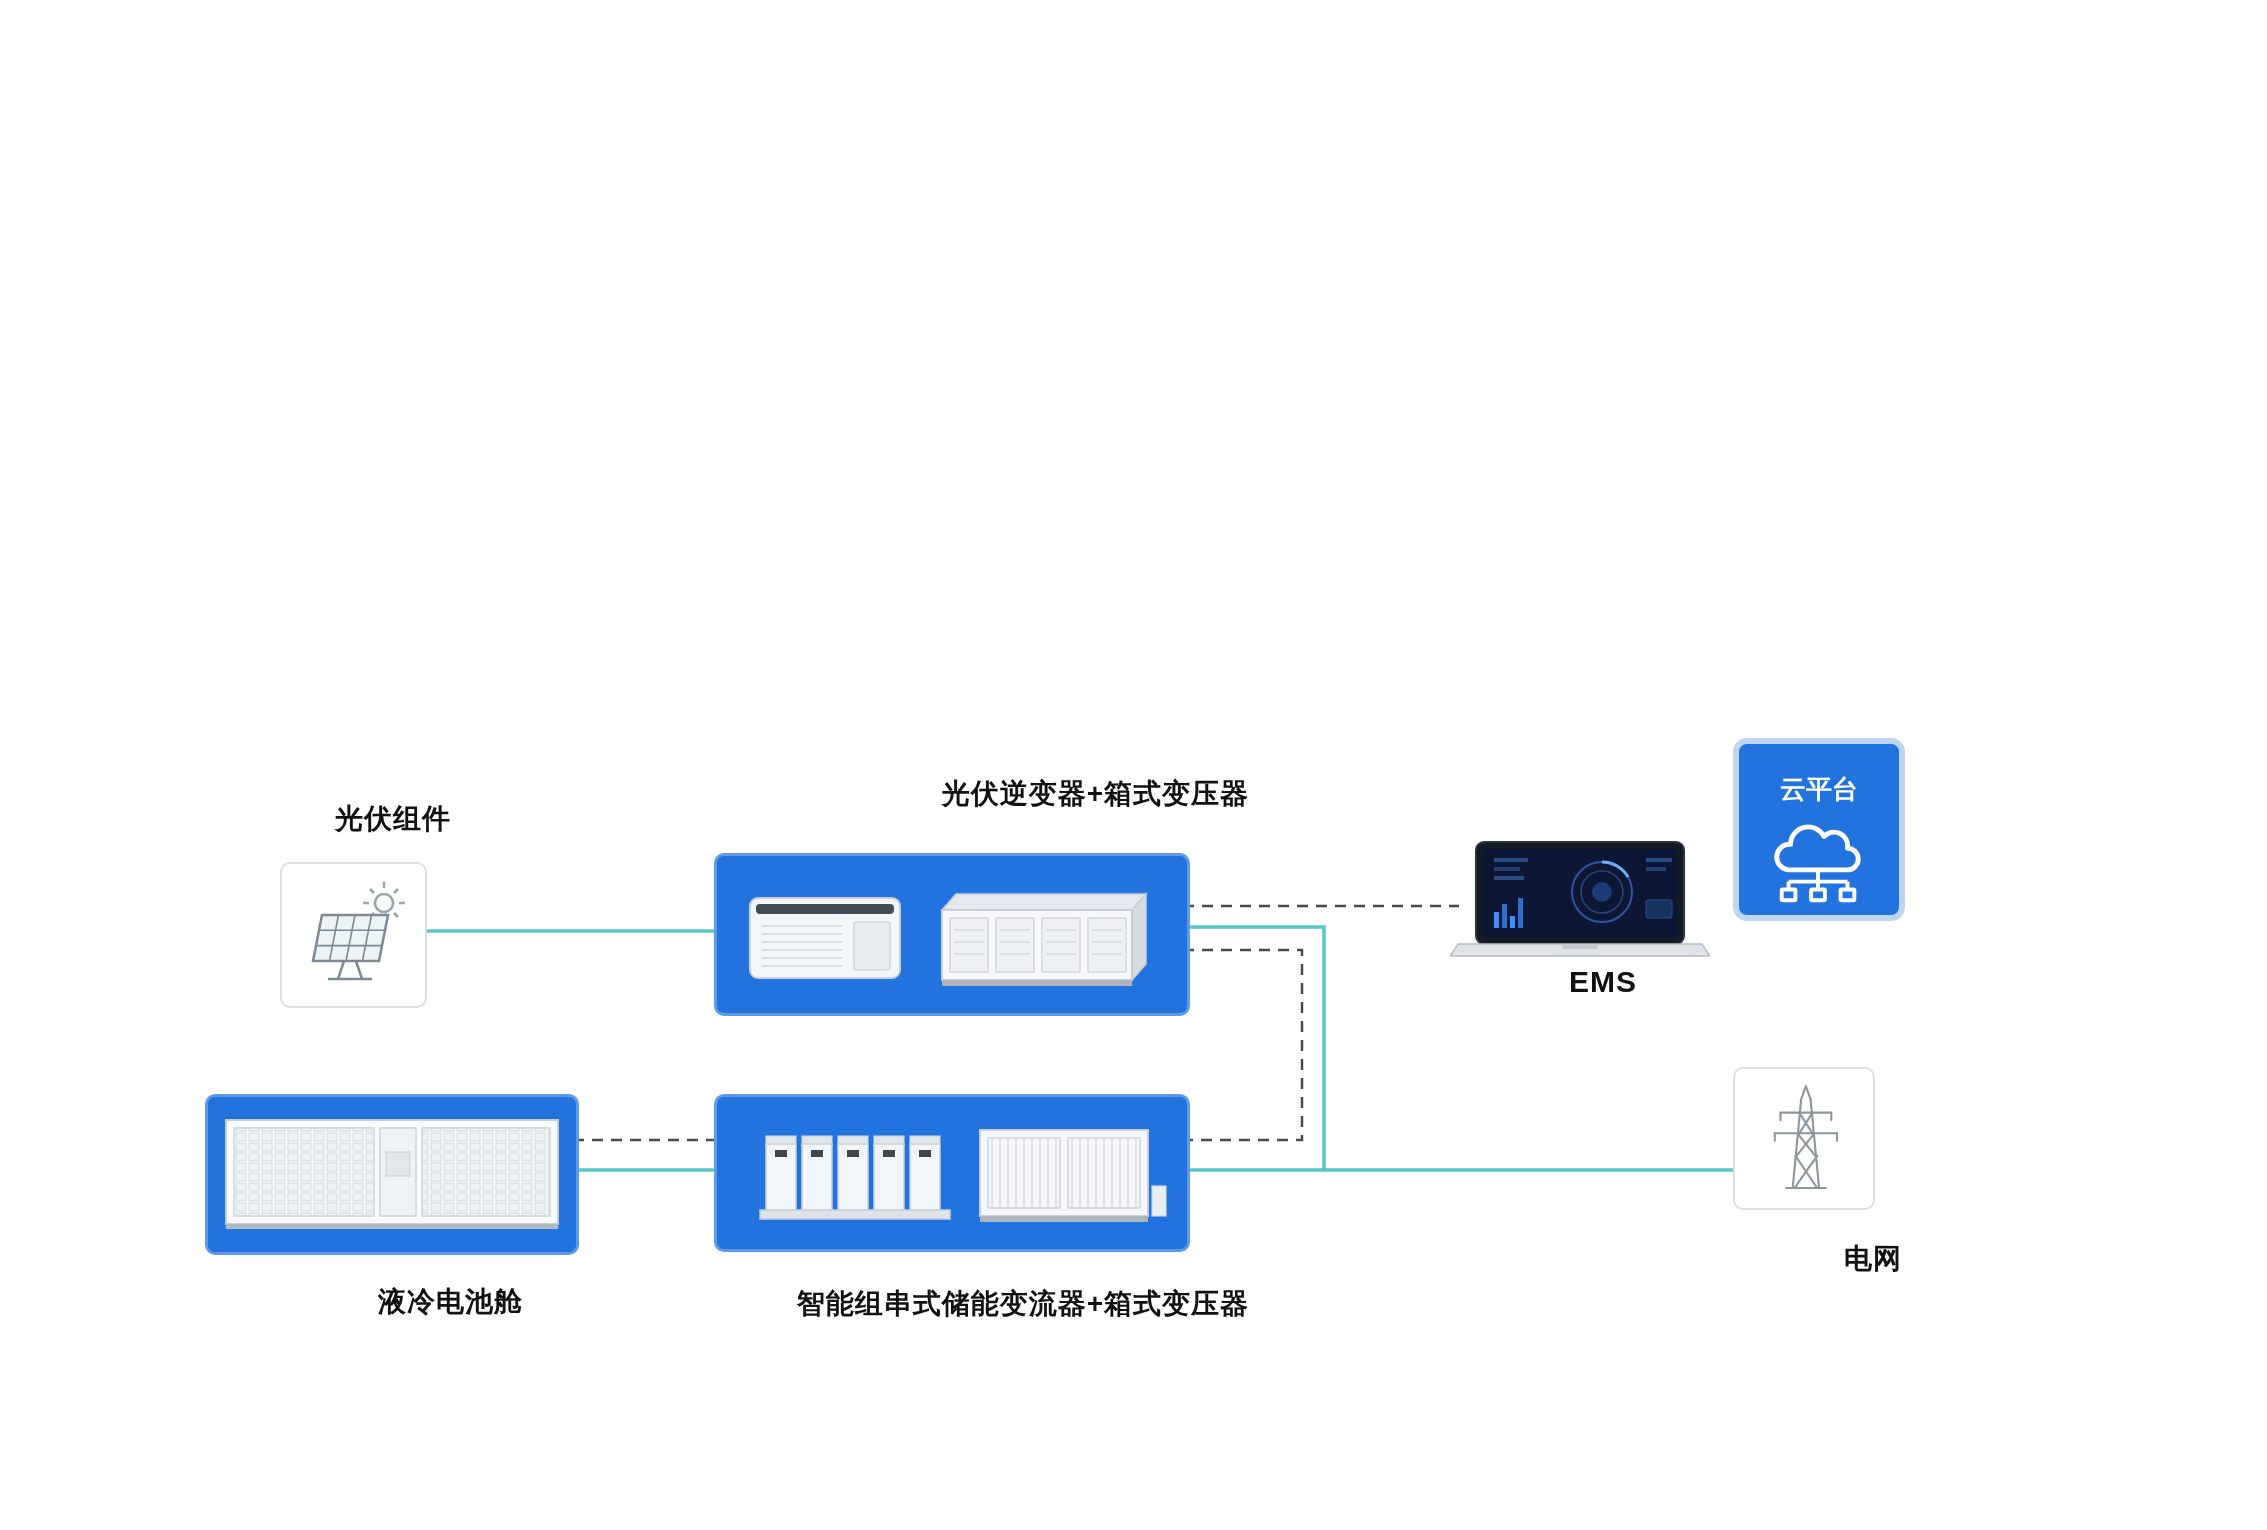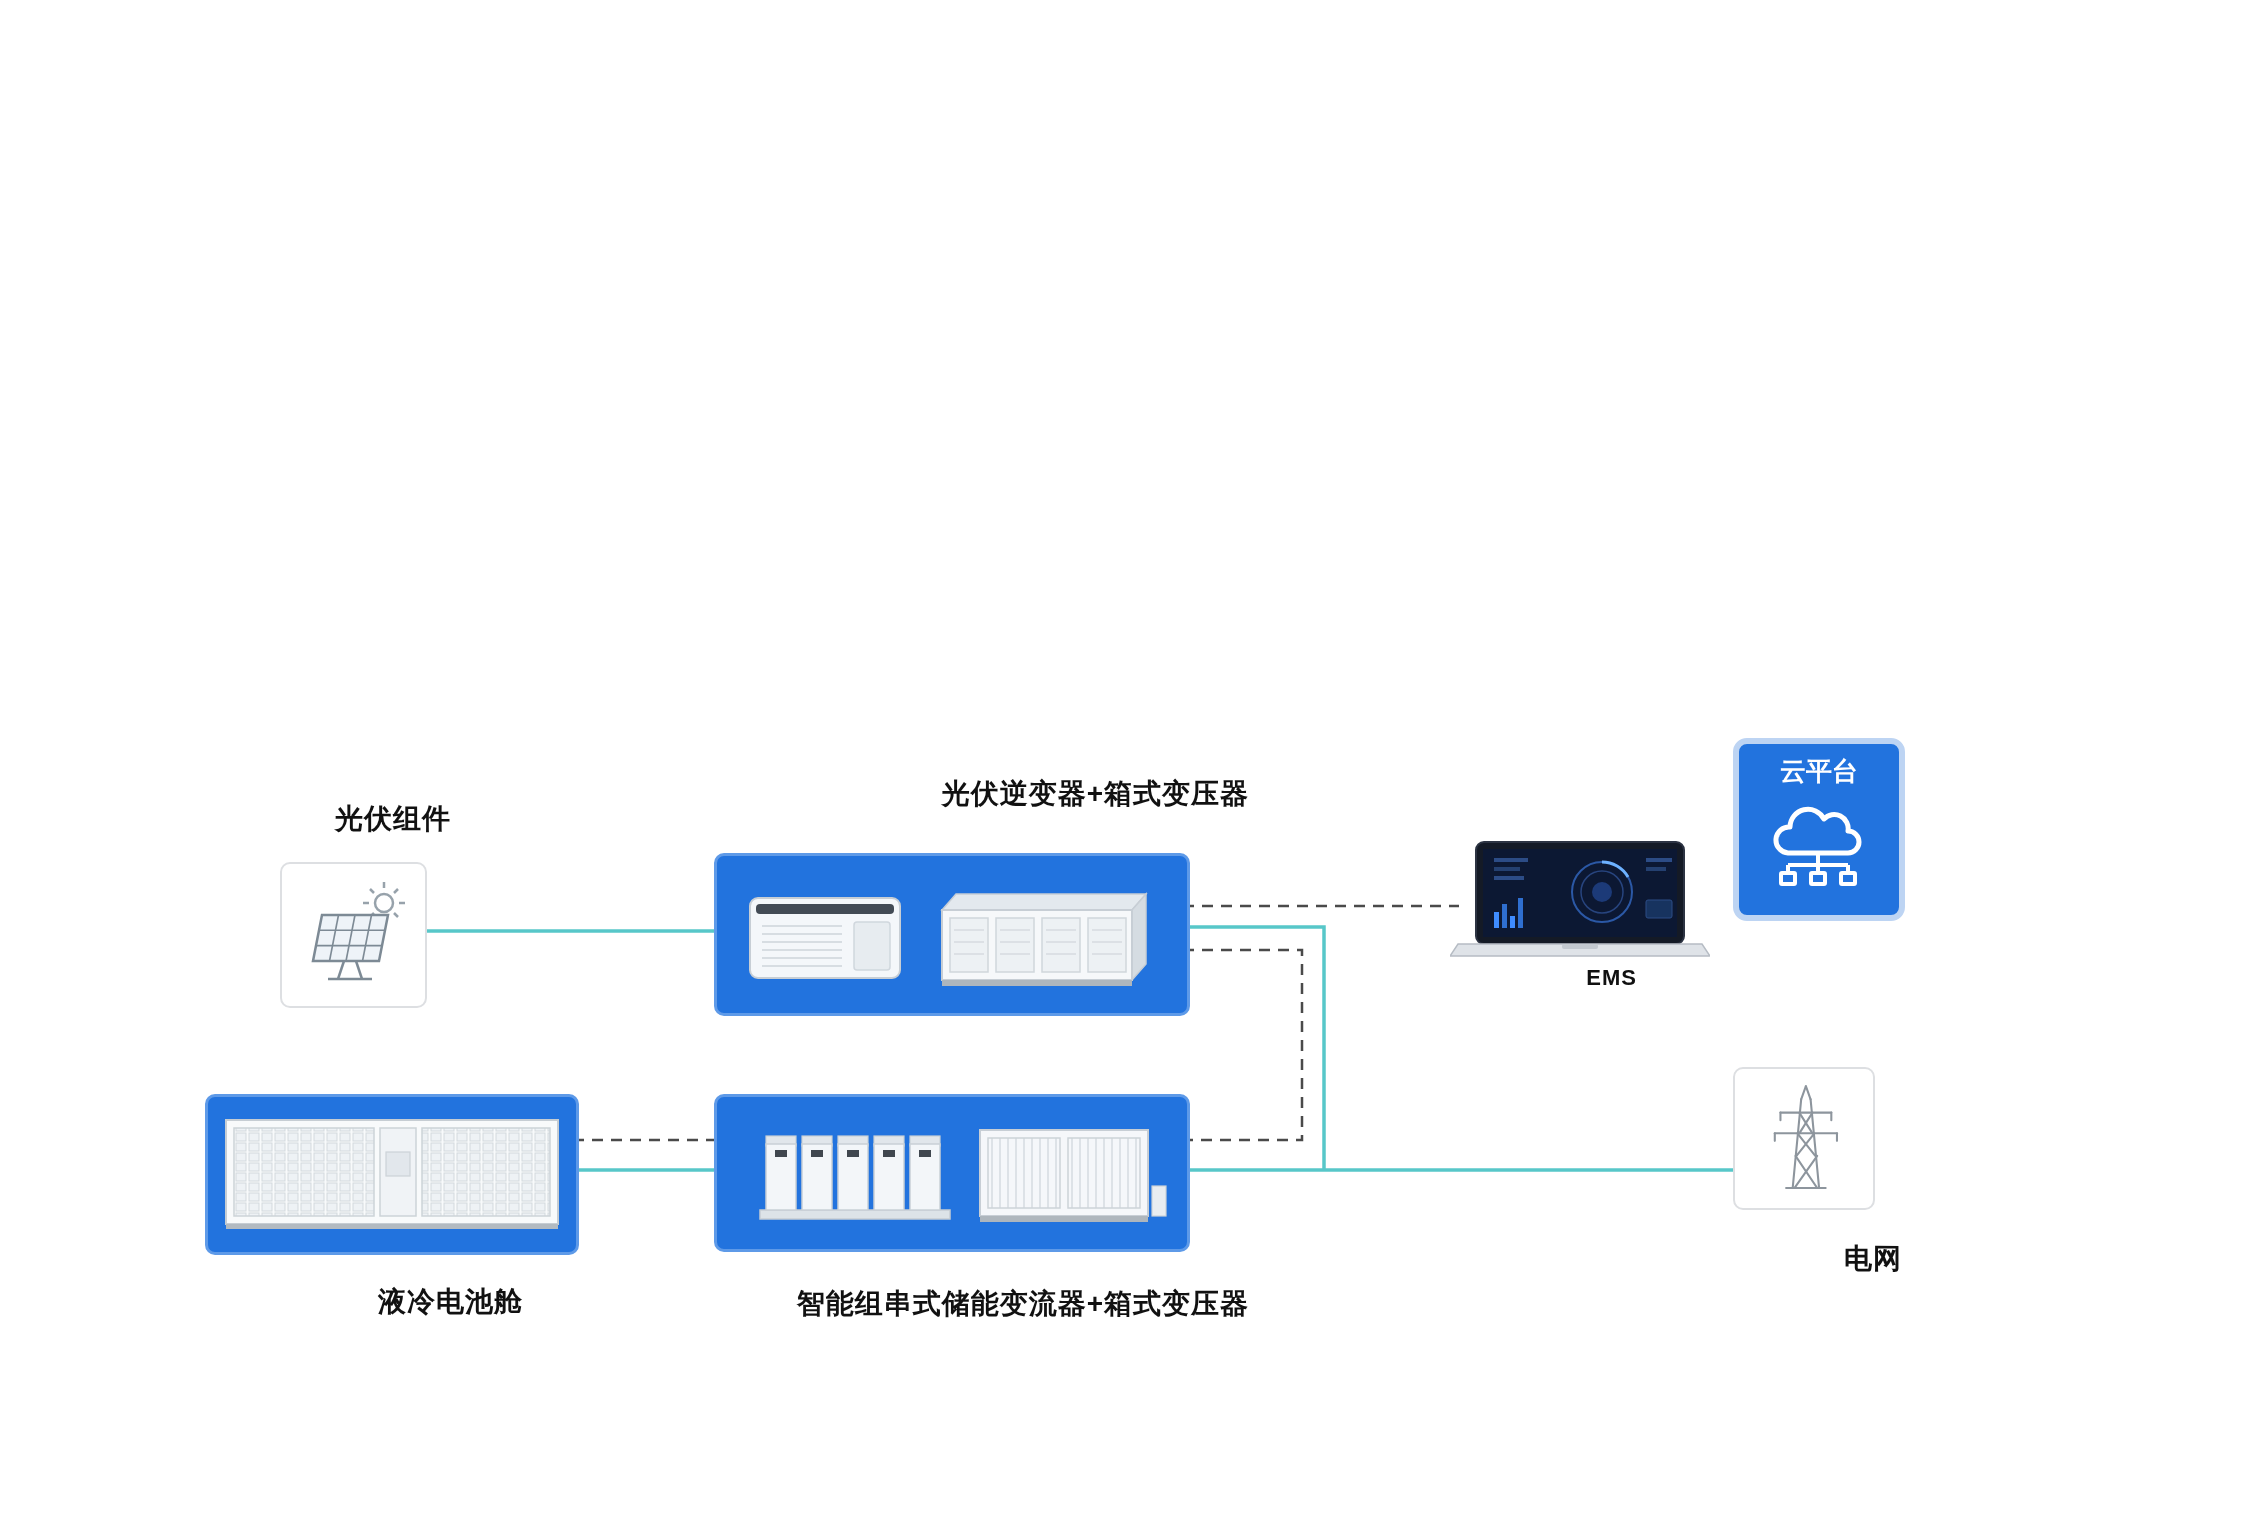--- a/index.html
+++ b/index.html
@@ -1,21 +1,21 @@
 <!DOCTYPE html>
 <html style="--canvas-bg: #ffffff; --box-blue: #2273de; --box-blue-border: #5e9ae8; --cloud-ring: #bdd4f3; --teal-line: #57c7c9; --dash-line: #4a4a4a; --label: #111111;"><head>
 <meta charset="utf-8">
 <style>
   html,body{margin:0;padding:0;}
   body{font-family:"Liberation Sans",sans-serif;background:#ffffff;}
   #canvas{position:relative;width:2267px;height:1530px;background:var(--canvas-bg,#ffffff);overflow:hidden;}
   .label{position:absolute;text-align:right;font-weight:700;font-size:28px;color:var(--label,#111);letter-spacing:1px;}
   .whitebox{position:absolute;background:#fff;border:2px solid #dddfe2;border-radius:10px;display:flex;align-items:center;justify-content:center;}
   .bluebox{position:absolute;background:var(--box-blue,#2273de);border:3px solid var(--box-blue-border,#5e9ae8);border-radius:10px;display:flex;align-items:center;justify-content:center;}
-  #cloud-box{position:absolute;left:1733px;top:738px;width:172px;height:183px;background:var(--box-blue,#2273de);border:6px solid var(--cloud-ring,#bdd4f3);border-radius:14px;display:flex;flex-direction:column;align-items:center;padding-top:10px;box-sizing:border-box;}
+  #cloud-box{position:absolute;left:1733px;top:738px;width:172px;height:183px;background:var(--box-blue,#2273de);border:6px solid var(--cloud-ring,#bdd4f3);border-radius:14px;display:flex;flex-direction:column;align-items:center;padding-top:28px;box-sizing:border-box;}
   #cloud-box .cloud-title{font-size:26px;font-weight:700;color:#ffffff;}
   #ems-laptop{position:absolute;left:1450px;top:840px;width:260px;height:122px;}
   svg.lines{position:absolute;left:0;top:0;width:2267px;height:1530px;pointer-events:none;}
   .teal{stroke:var(--teal-line,#57c7c9);stroke-width:3.5;fill:none;}
   .dash{stroke:var(--dash-line,#4a4a4a);stroke-width:2.5;fill:none;stroke-dasharray:11 8;}
 </style>
 </head>
 <body>
 
 <div id="canvas">
@@ -120,21 +120,21 @@
       <rect x="52" y="64" width="5" height="24" fill="#2f6fd0"></rect>
       <rect x="60" y="76" width="5" height="12" fill="#3f8cff"></rect>
       <rect x="68" y="58" width="5" height="30" fill="#2f6fd0"></rect>
       <rect x="196" y="18" width="26" height="4" fill="#2c4c86"></rect>
       <rect x="196" y="27" width="20" height="4" fill="#244070"></rect>
       <rect x="196" y="60" width="26" height="18" rx="2" fill="#17335f" stroke="#2c4c86" stroke-width="1"></rect>
       <polygon points="8,104 252,104 260,116 0,116" fill="#dfe3e8" stroke="#b6bcc4" stroke-width="1.5"></polygon>
       <rect x="112" y="104" width="36" height="5" rx="2" fill="#c3c9d0"></rect>
     </svg>
   </div>
-  <div class="label" style="left:1437px;top:965px;width:200px;font-size:22px;">EMS</div>
+  <div class="label" style="left:1437px;top:965px;width:200px;font-size:30px;">EMS</div>
 
   <div id="cloud-box">
     <div class="cloud-title">云平台</div>
     <svg width="130" height="110" viewBox="0 0 130 110">
       <path d="M34 64 A13 13 0 0 1 36 38 A18 18 0 0 1 70 30 A14 14 0 0 1 94 42 A11 11 0 0 1 94 64 Z" fill="none" stroke="#ffffff" stroke-width="5" stroke-linejoin="round"></path>
       <g stroke="#ffffff" stroke-width="4" fill="none">
         <line x1="64" y1="64" x2="64" y2="76"></line>
         <line x1="34" y1="76" x2="94" y2="76"></line>
         <line x1="34" y1="76" x2="34" y2="84"></line>
         <line x1="64" y1="76" x2="64" y2="84"></line>

